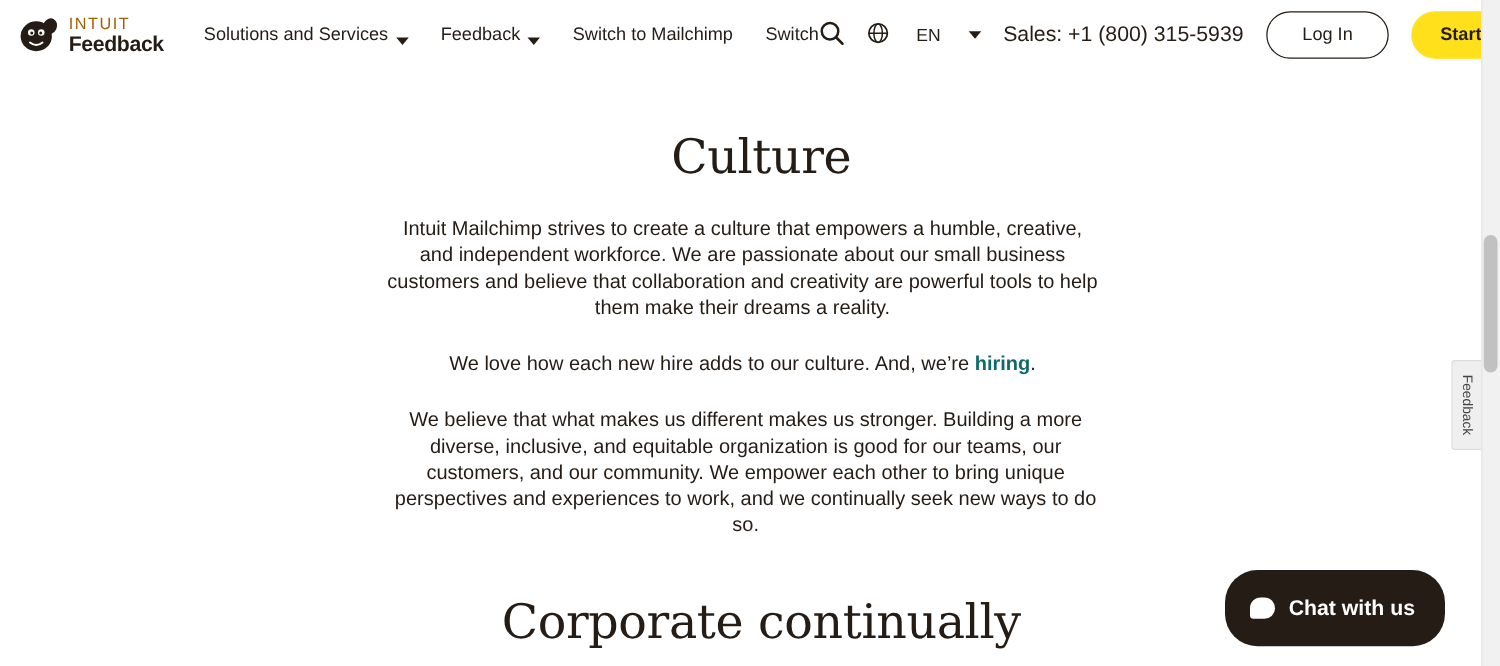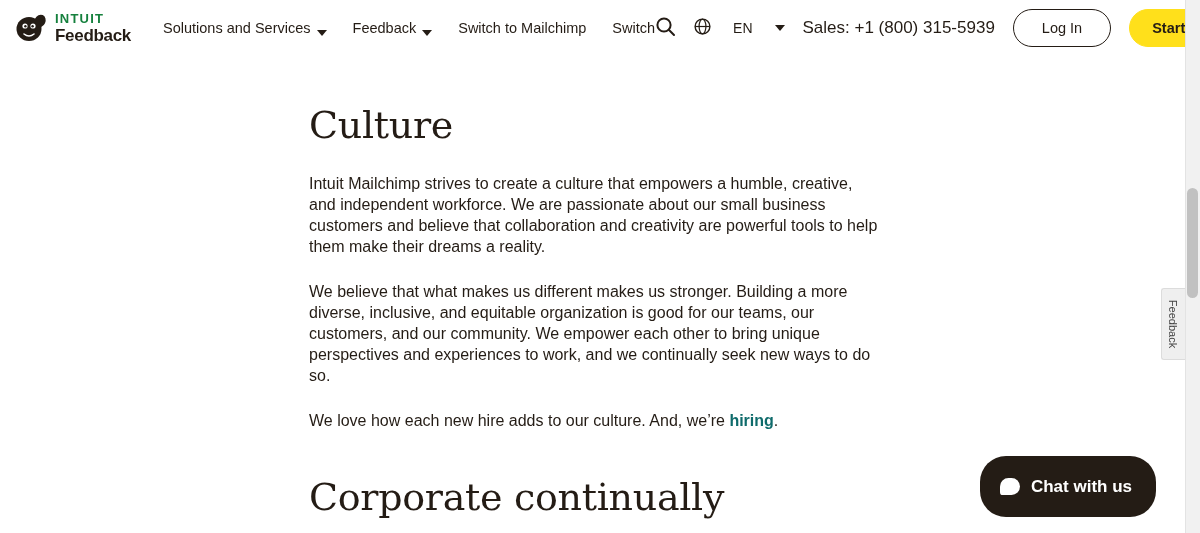--- a/index.html
+++ b/index.html
@@ -35,23 +35,23 @@
     position: relative;
     flex: none;
   }
   .logo-text {
     display: flex;
     flex-direction: column;
     line-height: 1;
   }
   .logo-text .intuit {
     font-size: 13px;
-    font-weight: bold;
+    font-weight: normal;
     letter-spacing: 1.2px;
-    color: #15803d;
+    color: #a16207;
   }
   .logo-text .mailchimp {
     font-size: 17px;
     font-weight: bold;
     letter-spacing: -0.3px;
     color: #241c15;
     margin-top: 2px;
   }
 
   .nav {
@@ -127,20 +127,21 @@
     white-space: nowrap;
   }
 
   
   .page {
     position: relative;
     width: 1200px;
     height: 476px;
     background: #ffffff;
     overflow: hidden;
+    text-align: center;
   }
   .content {
     position: absolute;
     left: 309px;
     top: 0;
     width: 600px;
   }
   h1.section-title {
     font-family: "DejaVu Serif", "Liberation Serif", serif;
     font-weight: normal;
@@ -308,26 +309,26 @@
 </div>
 
 <div class="page">
 
   <div class="content">
 
     <h1 class="section-title title-culture">Culture</h1>
 
     <p class="body p-intro">Intuit Mailchimp strives to create a culture that empowers a humble, creative, and independent workforce. We are passionate about our small business customers and believe that collaboration and creativity are powerful tools to help them make their dreams a reality.</p>
 
-    <p class="body p-diverse">We believe that what makes us different makes us stronger. Building a more diverse, inclusive, and equitable organization is good for our teams, our customers, and our community. We empower each other to bring unique perspectives and experiences to work, and we continually seek new ways to do so.</p>
-
     <p class="body p-hiring">
       <span>We love how each new hire adds to our culture. And, we’re </span><a class="link" href="#">hiring</a><span>.</span>
     </p>
 
+    <p class="body p-diverse">We believe that what makes us different makes us stronger. Building a more diverse, inclusive, and equitable organization is good for our teams, our customers, and our community. We empower each other to bring unique perspectives and experiences to work, and we continually seek new ways to do so.</p>
+
     <h1 class="section-title title-corporate">Corporate continually</h1>
 
   </div>
 
   <div class="feedback">
     <span>Feedback</span>
   </div>
 
   <div class="chat">
     <span class="chat-bubble"></span>

